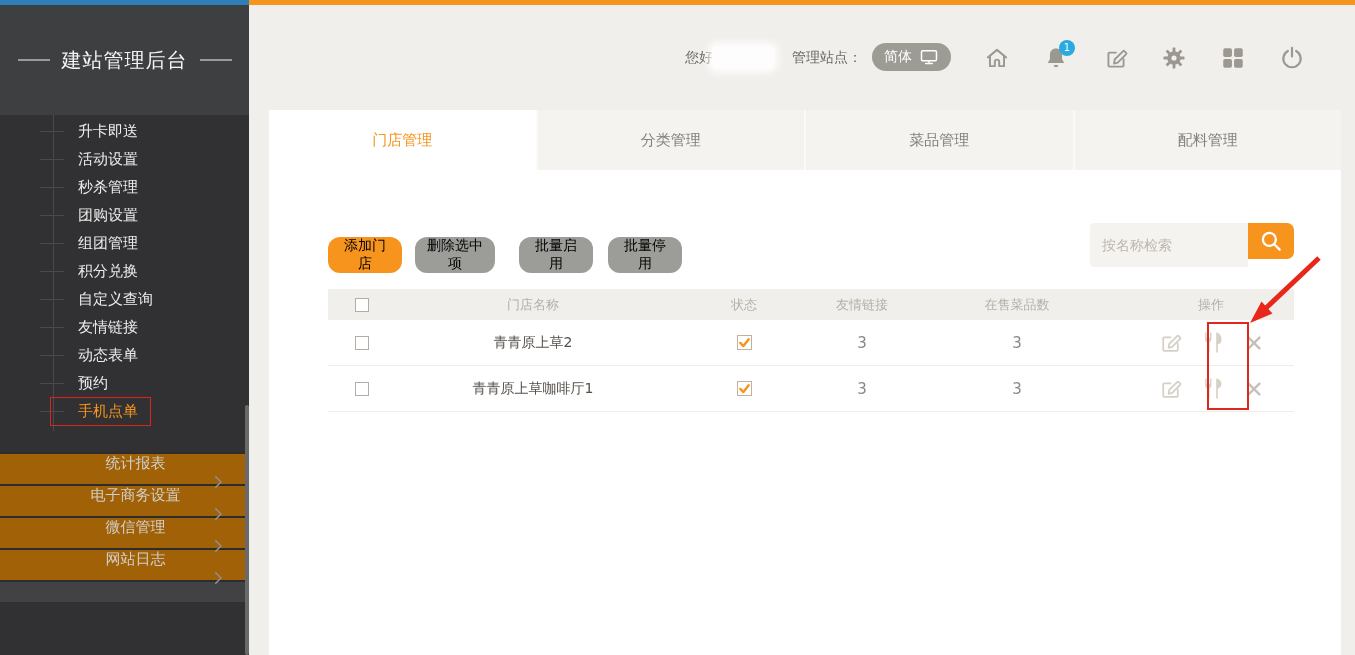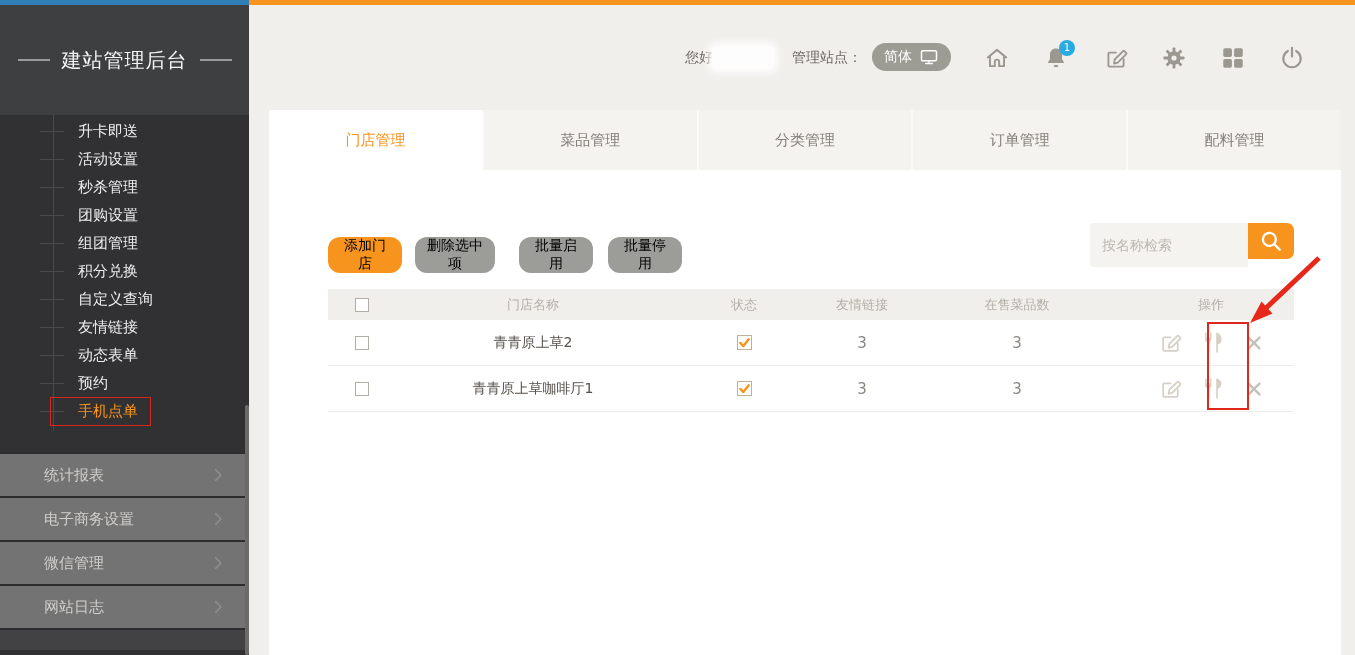--- a/index.html
+++ b/index.html
@@ -30,23 +30,23 @@
   .menu-item::before {
     content:""; position:absolute; left:40px; top:14px; width:24px; height:1px; background:#4a4a4a;
   }
   .menu-item.active { color:#f7941d; }
   .menu-item.active::after {
     content:""; position:absolute; left:50px; top:0; width:99px; height:27px;
     border:1px solid #d9251a;
   }
   .side-sections { position:absolute; left:0; top:447px; width:100%; border-top:2px solid #2d2d2f; }
   .side-section {
-    height:44px; background:#737373; border-bottom:2px solid #2d2d2f;
+    height:32px; background:#a16207; border-bottom:2px solid #2d2d2f;
     display:flex; align-items:center; padding:0 22px 0 44px;
-    color:#d0cecb; font-size:15px; cursor:pointer;
+    color:#d0cecb; font-size:15px; cursor:pointer;flex-direction:column;
   }
   .side-section .chev { margin-left:auto; color:#8f8f8f; display:flex; }
   .side-filler { height:20px; background:#424244; }
   .side-scroll-thumb { position:absolute; right:0; top:400px; width:4px; height:250px; background:#6a6a6a; border-radius:2px; }
 
   
   .main-header { position:absolute; left:249px; top:5px; width:1106px; height:105px; }
   .greeting   { position:absolute; left:436px; top:44px; font-size:14px; color:#6c6862; }
   .blur-name  {
     position:absolute; left:463px; top:41px; width:62px; height:23px;
@@ -268,27 +268,24 @@
       </svg>
   </span>
 </div>
 
 <div class="panel">
   <div class="tabs">
     <div class="tab active">
         <span>门店管理</span>
       </div>
     <div class="tab">
+        <span>分类管理</span>
+      </div>
+    <div class="tab">
         <span>菜品管理</span>
-      </div>
-    <div class="tab">
-        <span>分类管理</span>
-      </div>
-    <div class="tab">
-        <span>订单管理</span>
       </div>
     <div class="tab">
         <span>配料管理</span>
       </div>
   </div>
 
   <div class="toolbar">
     <button class="btn btn-orange btn-add">添加门店</button>
     <button class="btn btn-gray  btn-delete">删除选中项</button>
     <button class="btn btn-gray  btn-enable">批量启用</button>

